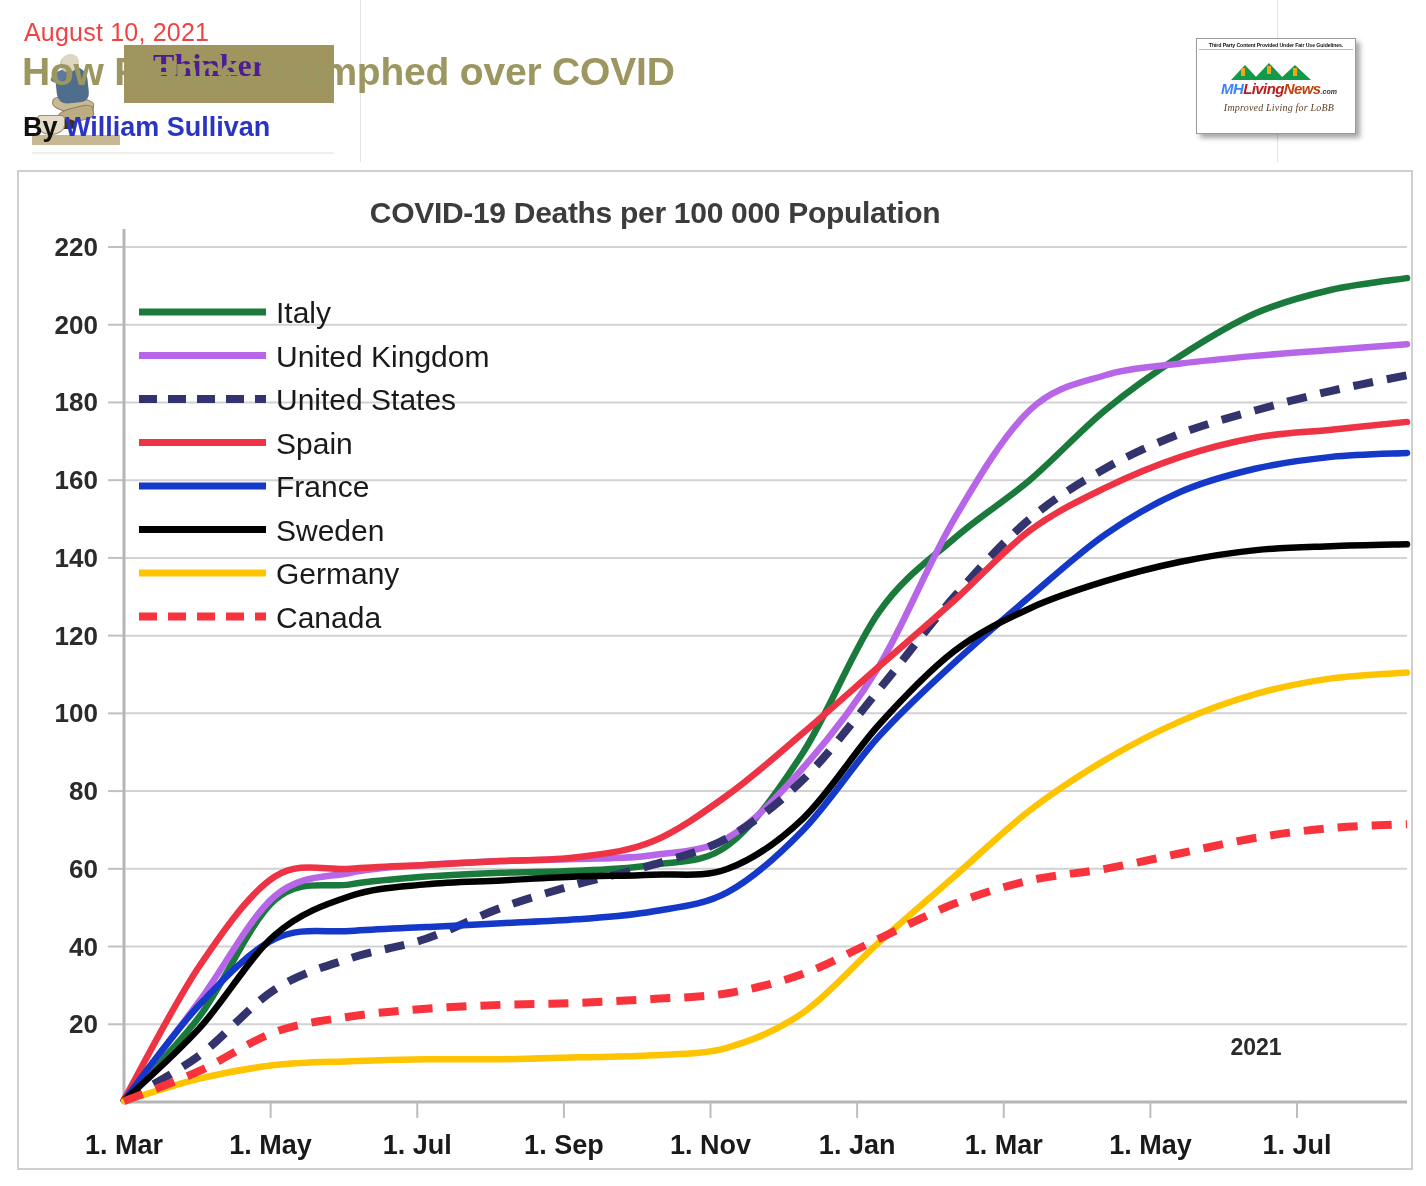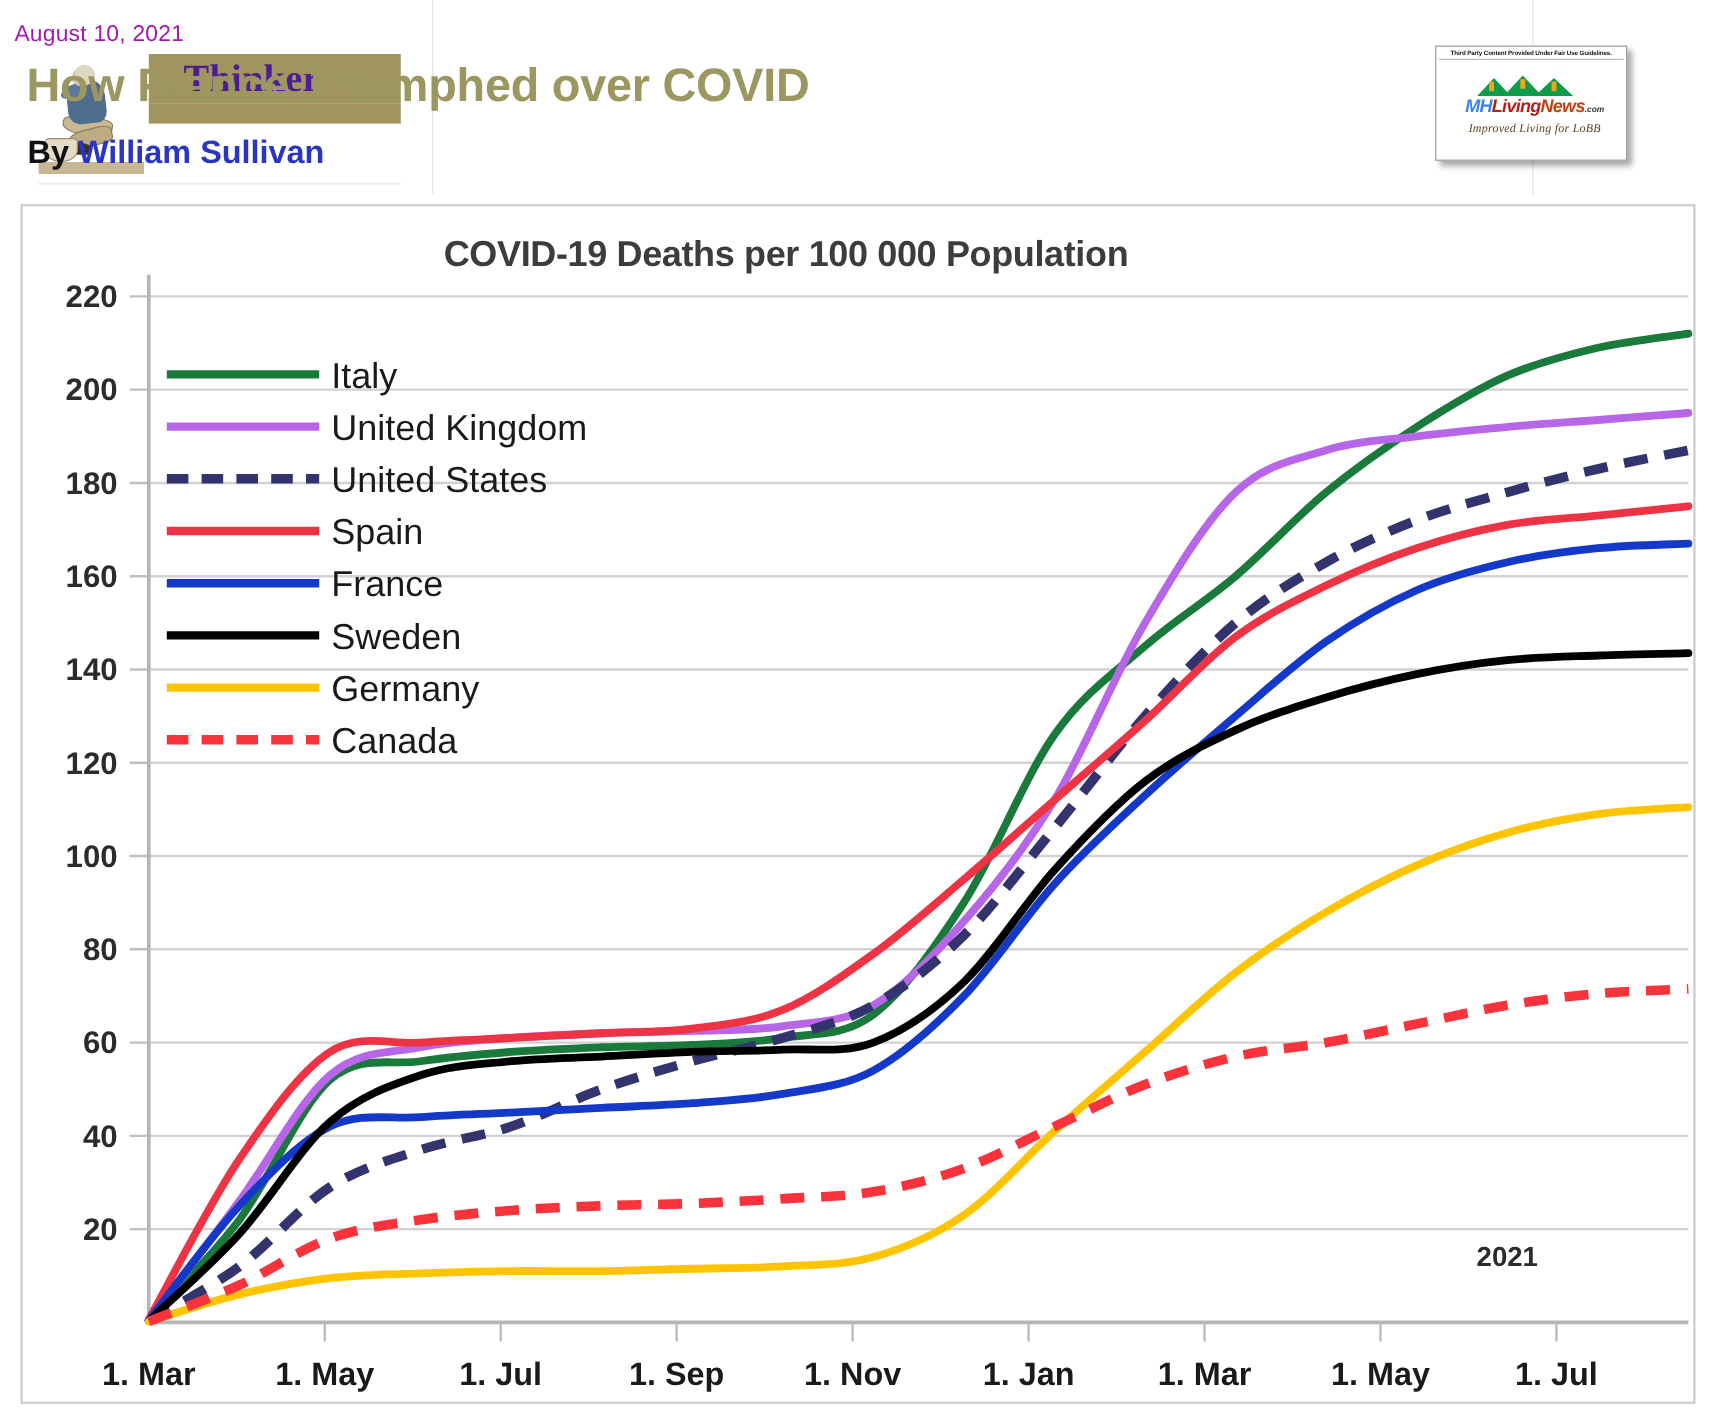--- a/index.html
+++ b/index.html
@@ -123,24 +123,24 @@
     padding-left: 29px;
     letter-spacing: 0.2px;
   }
   .brand-bar {
     background: #a0945f;
     height: 17px;
   }
 
   .hdr-date {
     position: absolute;
-    left: 12px;
+    left: 24px;
     top: 18px;
-    font-size: 19px;
-    color: #a21caf;
+    font-size: 25px;
+    color: #ef4444;
     letter-spacing: 0.2px;
   }
   .hdr-title {
     position: absolute;
     left: 22px;
     top: 50px;
     font-size: 39px;
     font-weight: bold;
     color: #9c9760;
     letter-spacing: -0.2px;

